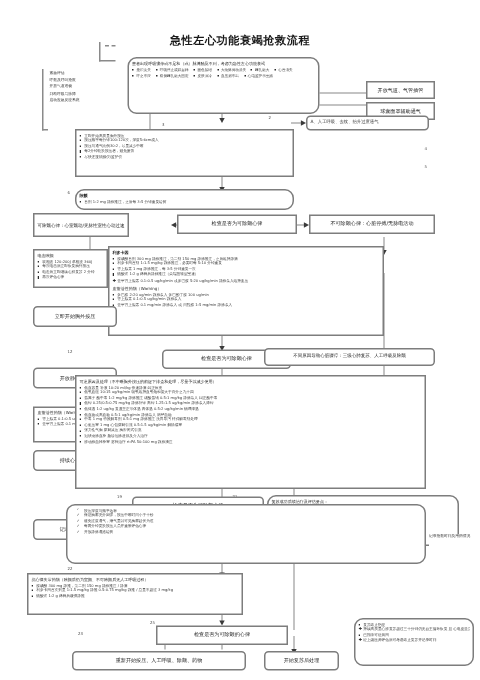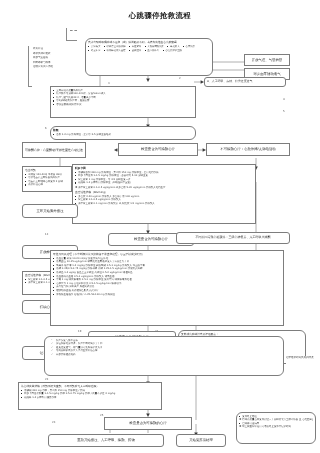--- a/index.html
+++ b/index.html
@@ -88,21 +88,21 @@
   }
   svg#wires polygon{fill:#3a3a3a;}
   .bracket{position:absolute;border-left:0.6px solid #8a8a8a;border-bottom:0.6px solid #8a8a8a;}
   .dash{position:absolute;border-top:0.6px dashed #8a8a8a;}
 </style>
 </head>
 <body>
 
 <div id="canvas">
 
-  <div class="title t1">心跳骤停抢救流程</div>
+  <div class="title t2">急性左心功能衰竭抢救流程</div>
 
   <div class="bracket" style="left:66px;top:28px;width:10px;height:12px;"></div>
   <div class="dash" style="left:70px;top:30px;width:7px;"></div>
 
   <svg id="wires" viewBox="0 0 320 453">
 
     <line x1="148" y1="75" x2="148" y2="80"></line>
     <polygon points="148,82 146.2,78.6 149.8,78.6"></polygon>
 
     <polyline points="100,50 100,96 104,96"></polyline>

